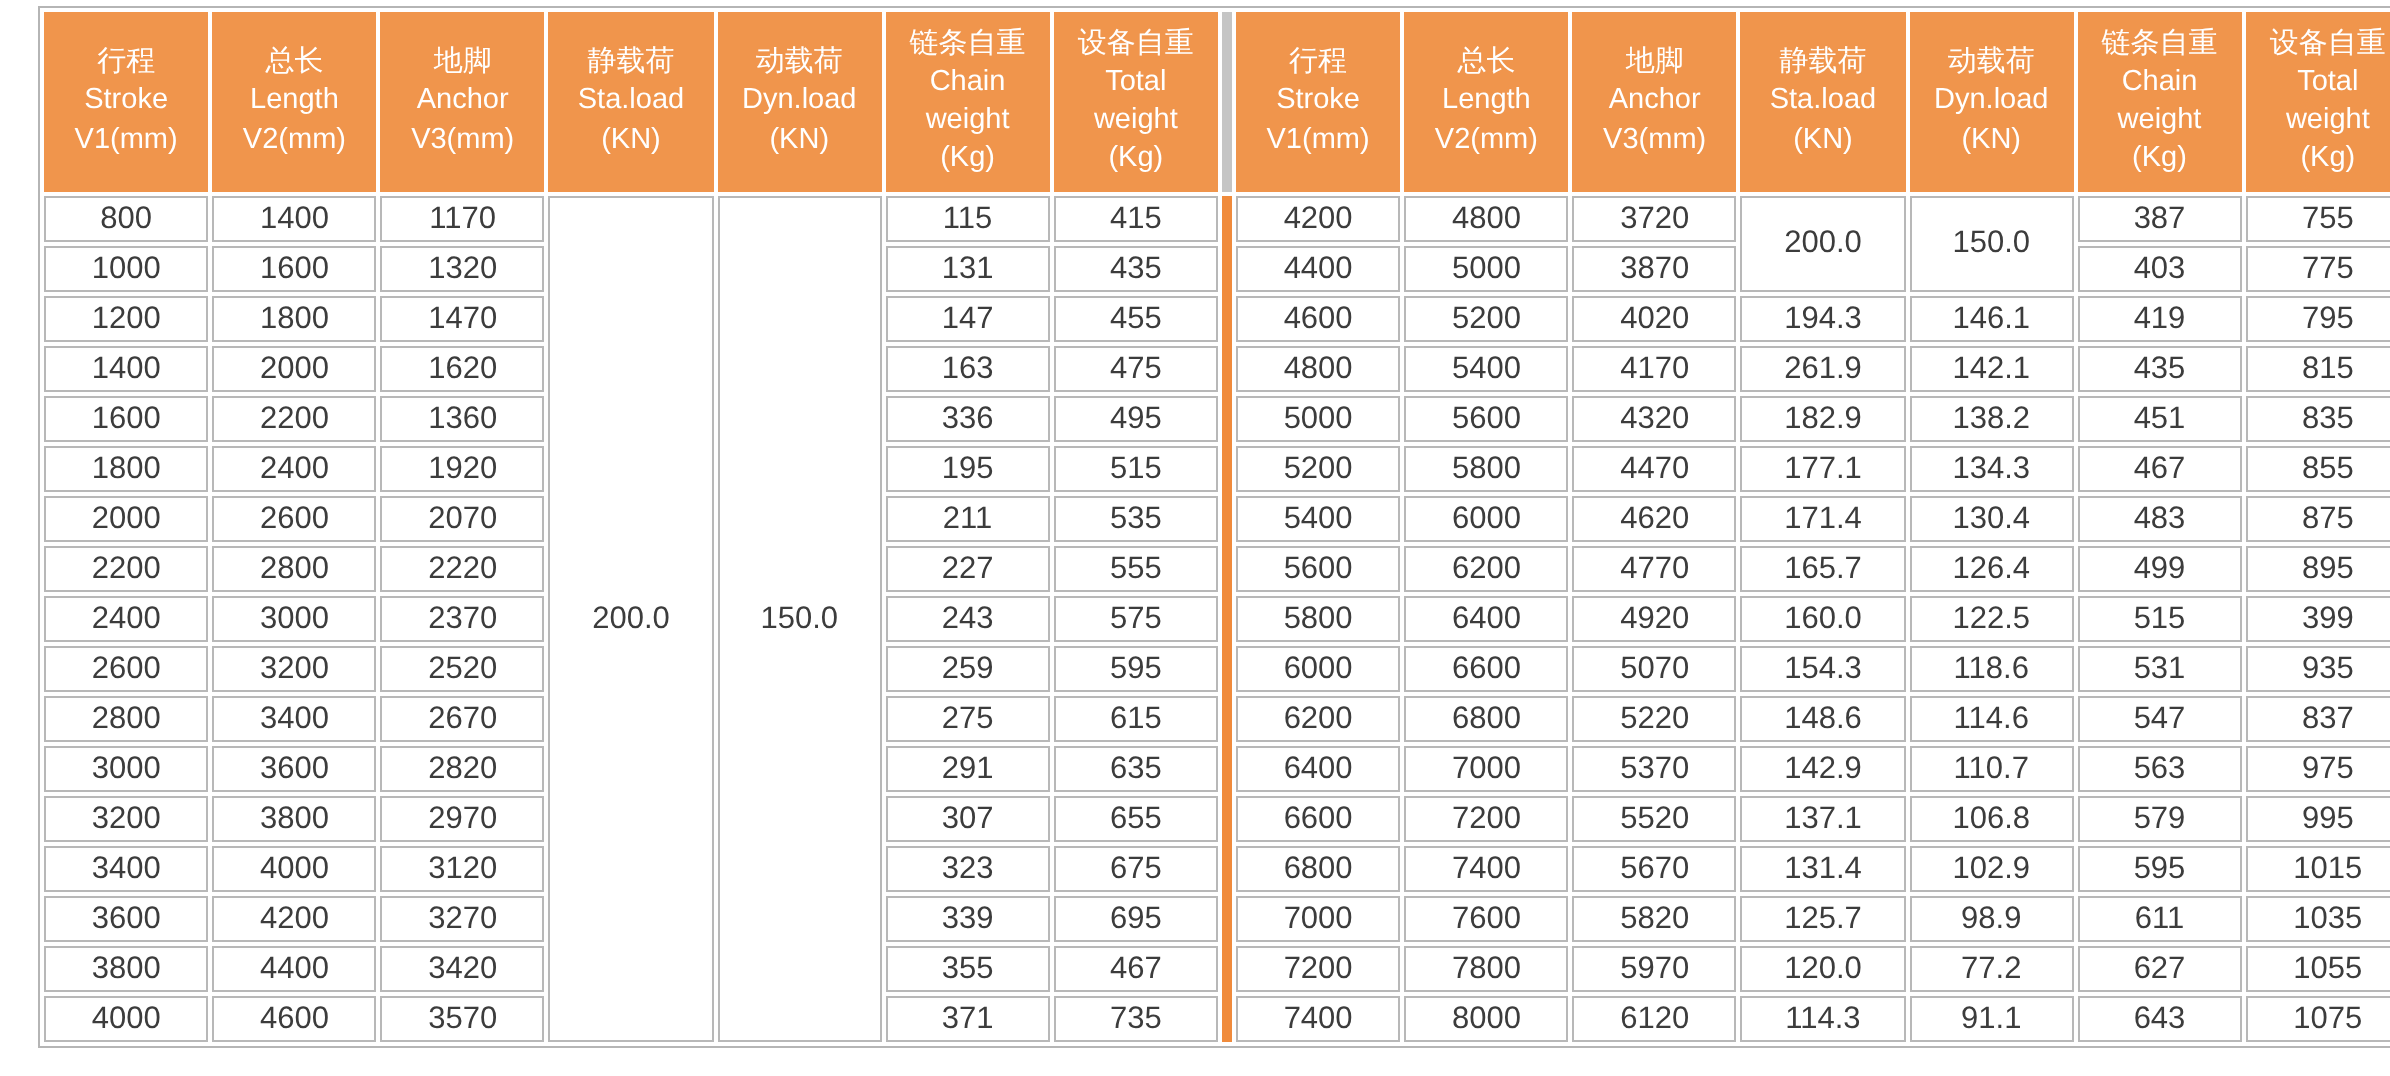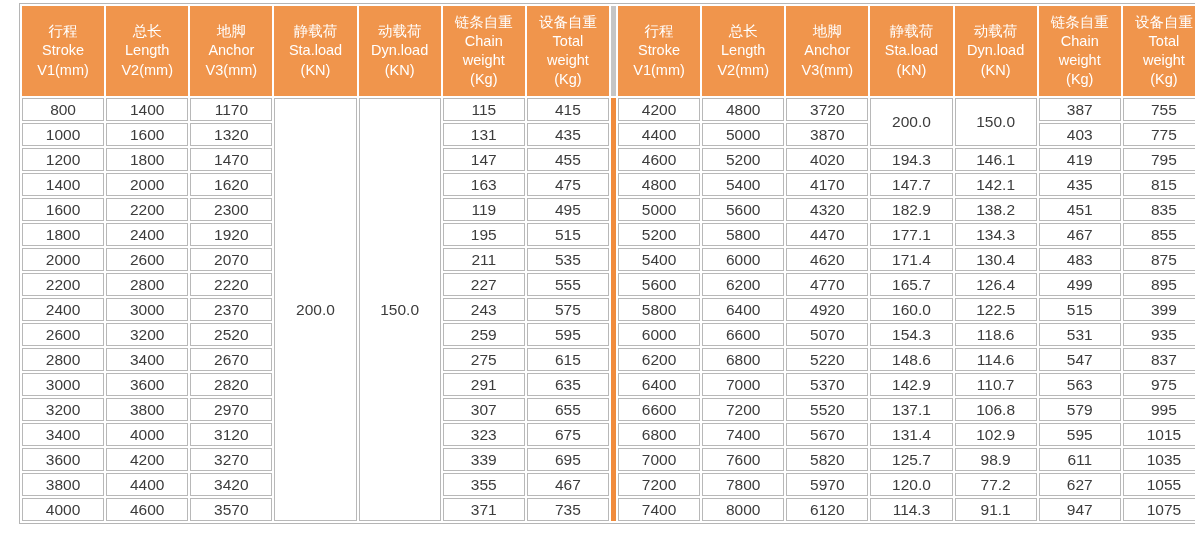--- a/index.html
+++ b/index.html
@@ -166,30 +166,30 @@
         </tr>
         <tr>
           <td class="cell">1400</td>
           <td class="cell">2000</td>
           <td class="cell">1620</td>
           <td class="cell">163</td>
           <td class="cell">475</td>
           <td class="cell">4800</td>
           <td class="cell">5400</td>
           <td class="cell">4170</td>
-          <td class="cell merged">147.7</td>
+          <td class="cell merged">261.9</td>
           <td class="cell merged">142.1</td>
           <td class="cell">435</td>
           <td class="cell">815</td>
         </tr>
         <tr>
           <td class="cell">1600</td>
           <td class="cell">2200</td>
-          <td class="cell">2300</td>
-          <td class="cell">119</td>
+          <td class="cell">1360</td>
+          <td class="cell">336</td>
           <td class="cell">495</td>
           <td class="cell">5000</td>
           <td class="cell">5600</td>
           <td class="cell">4320</td>
           <td class="cell merged">182.9</td>
           <td class="cell merged">138.2</td>
           <td class="cell">451</td>
           <td class="cell">835</td>
         </tr>
         <tr>
@@ -350,18 +350,18 @@
           <td class="cell">4000</td>
           <td class="cell">4600</td>
           <td class="cell">3570</td>
           <td class="cell">371</td>
           <td class="cell">735</td>
           <td class="cell">7400</td>
           <td class="cell">8000</td>
           <td class="cell">6120</td>
           <td class="cell merged">114.3</td>
           <td class="cell merged">91.1</td>
-          <td class="cell">947</td>
+          <td class="cell">643</td>
           <td class="cell">1075</td>
         </tr>
       </tbody>
   </table>
 </div>
 
 </body></html>

